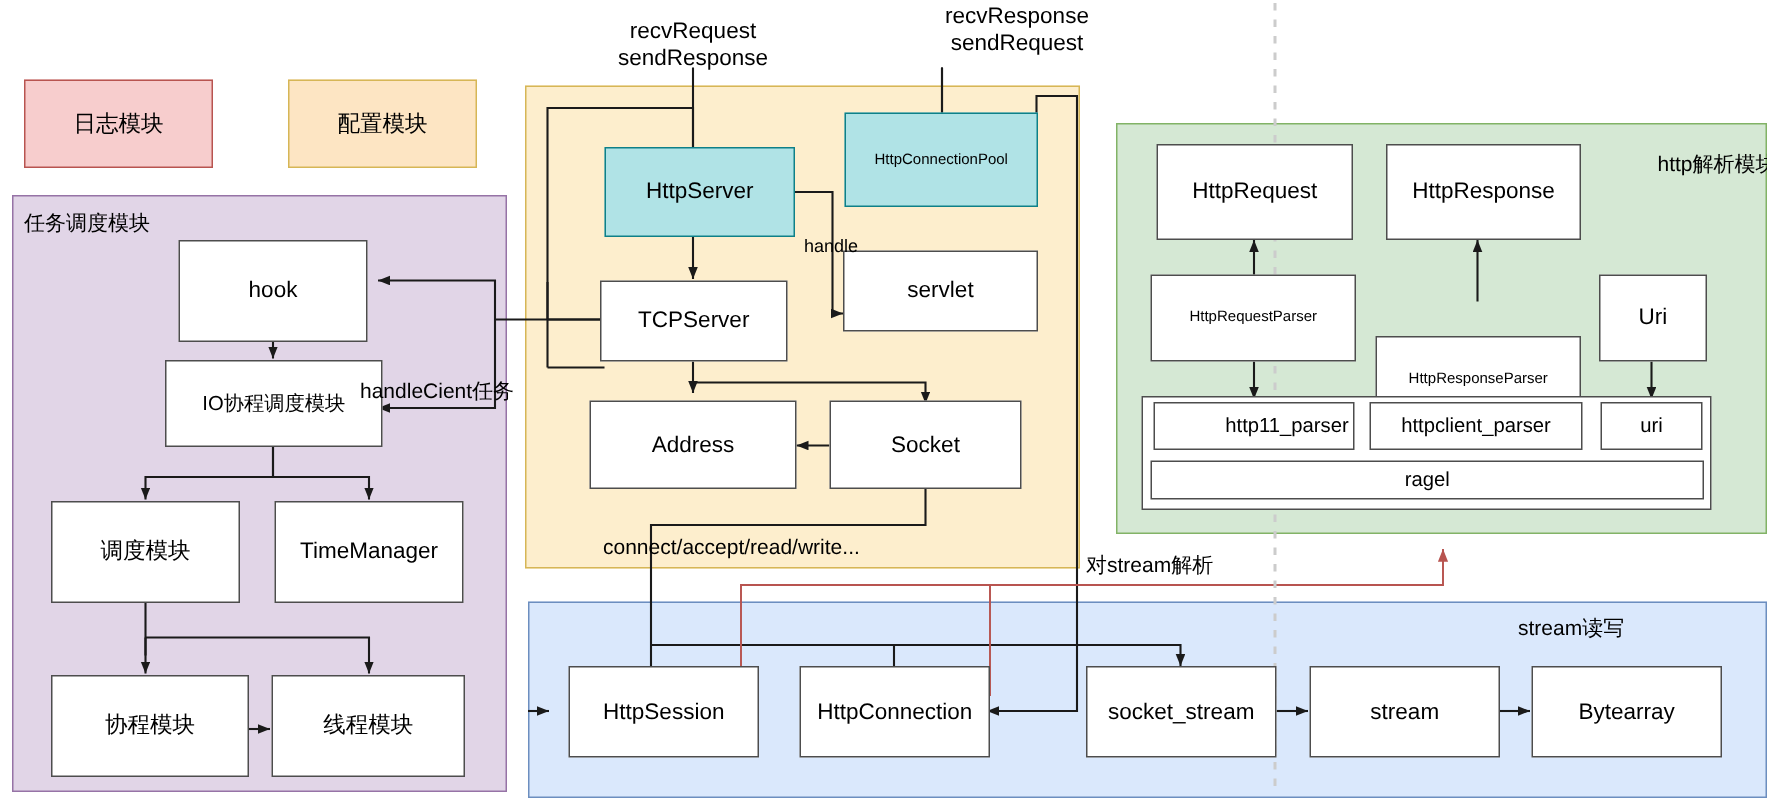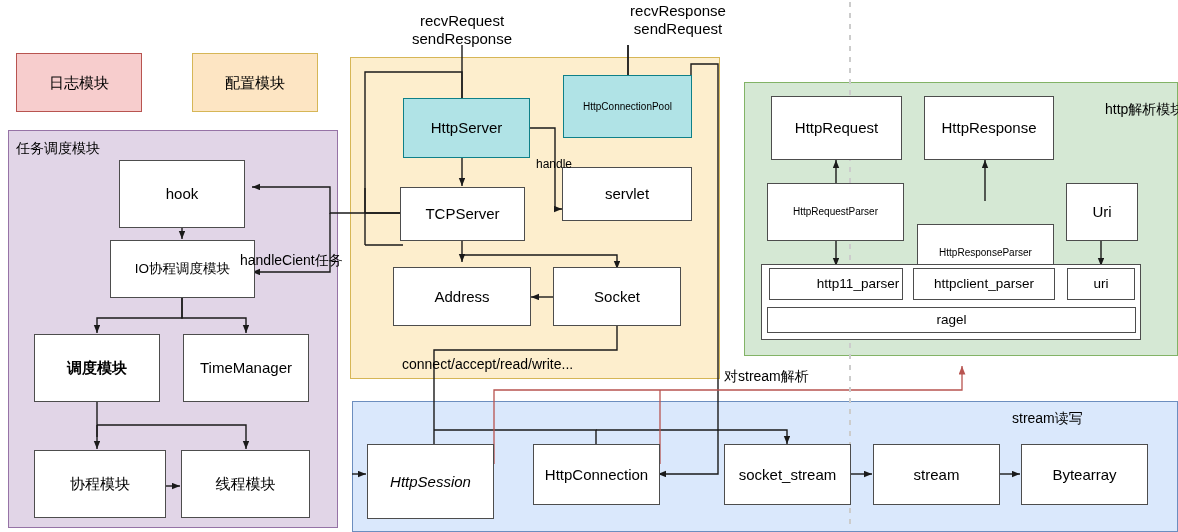--- a/index.html
+++ b/index.html
@@ -106,21 +106,21 @@
     </g>
 
     <line x1="850" y1="2" x2="850" y2="530" stroke="#cccccc" stroke-width="2" stroke-dasharray="5 6"></line>
   </svg>
 
   <div class="node pink" style="left:16px;top:53px;width:126px;height:59px;">日志模块</div>
   <div class="node orange" style="left:192px;top:53px;width:126px;height:59px;">配置模块</div>
 
   <div class="node" style="left:119px;top:160px;width:126px;height:68px;">hook</div>
   <div class="node small" style="left:110px;top:240px;width:145px;height:58px;">IO协程调度模块</div>
-  <div class="node" style="left:34px;top:334px;width:126px;height:68px;font-weight:bold;">调度模块</div>
+  <div class="node" style="left:34px;top:334px;width:126px;height:68px;">调度模块</div>
   <div class="node" style="left:183px;top:334px;width:126px;height:68px;">TimeManager</div>
   <div class="node" style="left:34px;top:450px;width:132px;height:68px;">协程模块</div>
   <div class="node" style="left:181px;top:450px;width:129px;height:68px;">线程模块</div>
 
   <div class="node teal" style="left:403px;top:98px;width:127px;height:60px;">HttpServer</div>
   <div class="node teal tiny" style="left:563px;top:75px;width:129px;height:63px;">HttpConnectionPool</div>
   <div class="node" style="left:562px;top:167px;width:130px;height:54px;">servlet</div>
   <div class="node" style="left:400px;top:187px;width:125px;height:54px;">TCPServer</div>
   <div class="node" style="left:393px;top:267px;width:138px;height:59px;">Address</div>
   <div class="node" style="left:553px;top:267px;width:128px;height:59px;">Socket</div>
@@ -130,21 +130,21 @@
   <div class="node tiny" style="left:767px;top:183px;width:137px;height:58px;">HttpRequestParser</div>
   <div class="node tiny" style="left:917px;top:183px;width:137px;height:58px;margin-top:41px;">HttpResponseParser</div>
   <div class="node" style="left:1066px;top:183px;width:72px;height:58px;">Uri</div>
 
   <div class="node" style="left:761px;top:264px;width:380px;height:76px;background:#fff;"></div>
   <div class="node small" style="left:769px;top:268px;width:134px;height:32px;padding-left:44px;">http11_parser</div>
   <div class="node small" style="left:913px;top:268px;width:142px;height:32px;">httpclient_parser</div>
   <div class="node small" style="left:1067px;top:268px;width:68px;height:32px;">uri</div>
   <div class="node small" style="left:767px;top:307px;width:369px;height:26px;">ragel</div>
 
-  <div class="node" style="left:367px;top:444px;width:127px;height:75px;font-style:italic;">HttpSession</div>
+  <div class="node" style="left:379px;top:444px;width:127px;height:61px;">HttpSession</div>
   <div class="node" style="left:533px;top:444px;width:127px;height:61px;">HttpConnection</div>
   <div class="node" style="left:724px;top:444px;width:127px;height:61px;">socket_stream</div>
   <div class="node" style="left:873px;top:444px;width:127px;height:61px;">stream</div>
   <div class="node" style="left:1021px;top:444px;width:127px;height:61px;">Bytearray</div>
 
   <div class="freelabel" style="left:381px;top:12px;width:162px;">
     <div>recvRequest</div>
     <div>sendResponse</div>
   </div>
 

